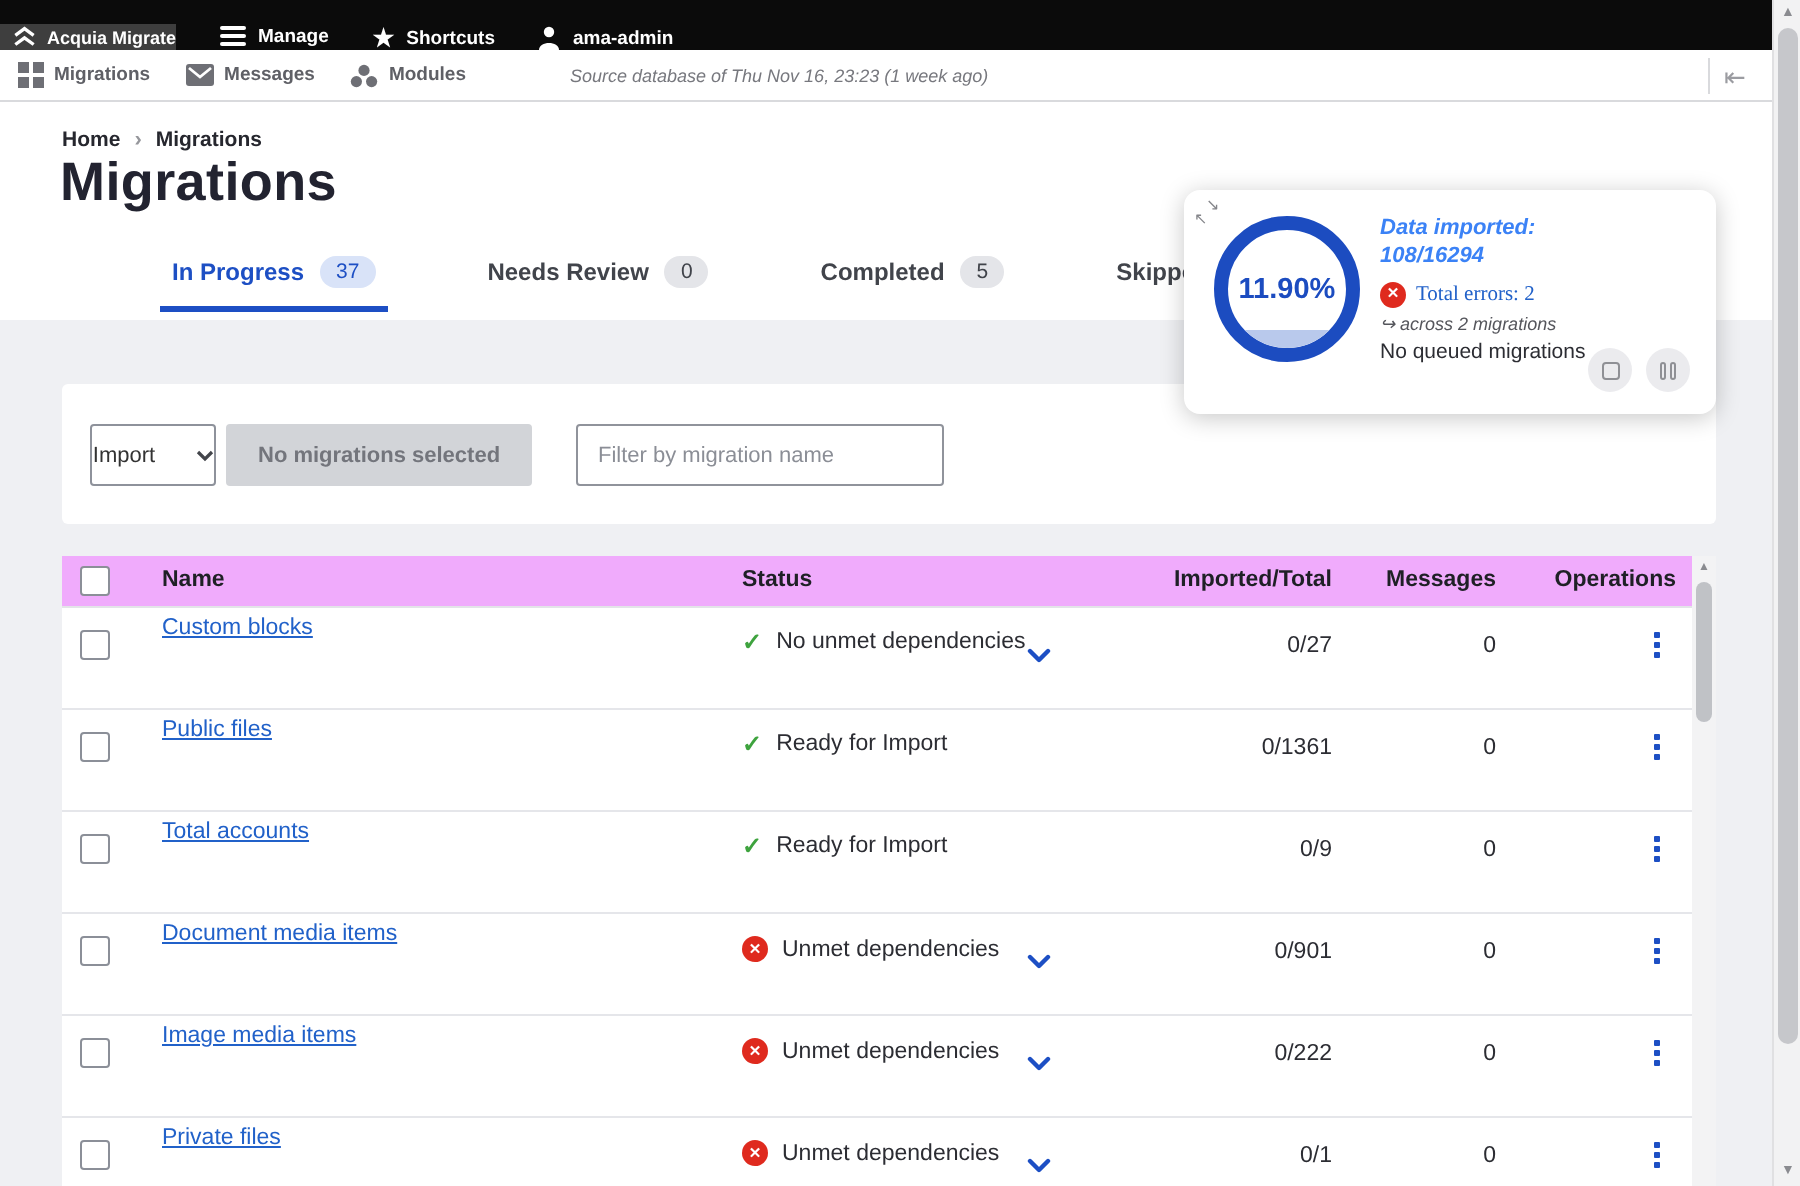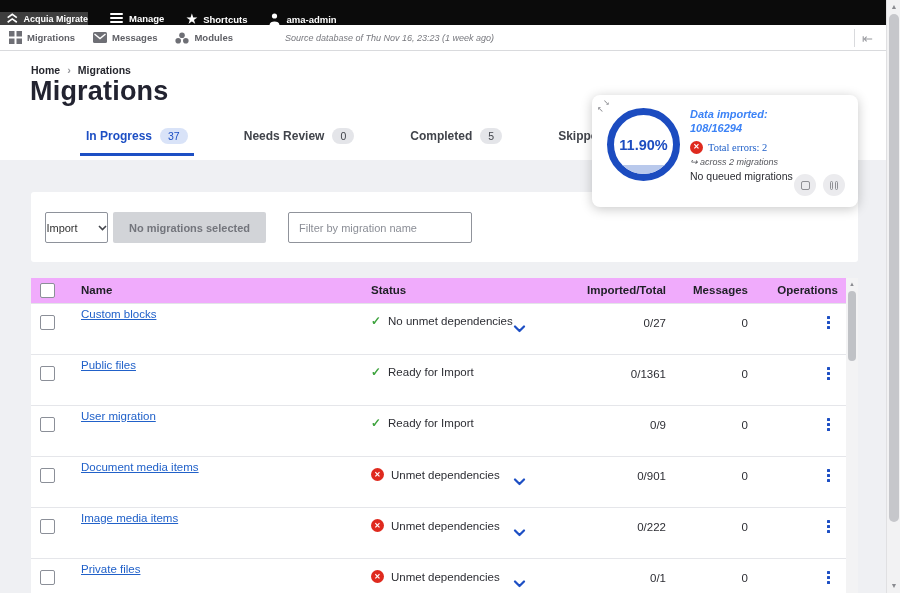--- a/index.html
+++ b/index.html
@@ -318,21 +318,21 @@
           <span class="cell-imported">0/1361</span>
           <span class="cell-messages">0</span>
           <button class="kebab">
             <div></div>
             <div></div>
             <div></div>
           </button>
         </div>
         <div class="t-row">
           <span class="checkbox"></span>
-          <a href="#" class="row-link">User migration</a>
+          <a href="#" class="row-link">Total accounts</a>
           <div class="status-cell">
             <span class="check-glyph">✓</span>
             <span>Ready for Import</span>
           </div>
           <span class="cell-imported">0/9</span>
           <span class="cell-messages">0</span>
           <button class="kebab">
             <div></div>
             <div></div>
             <div></div>

